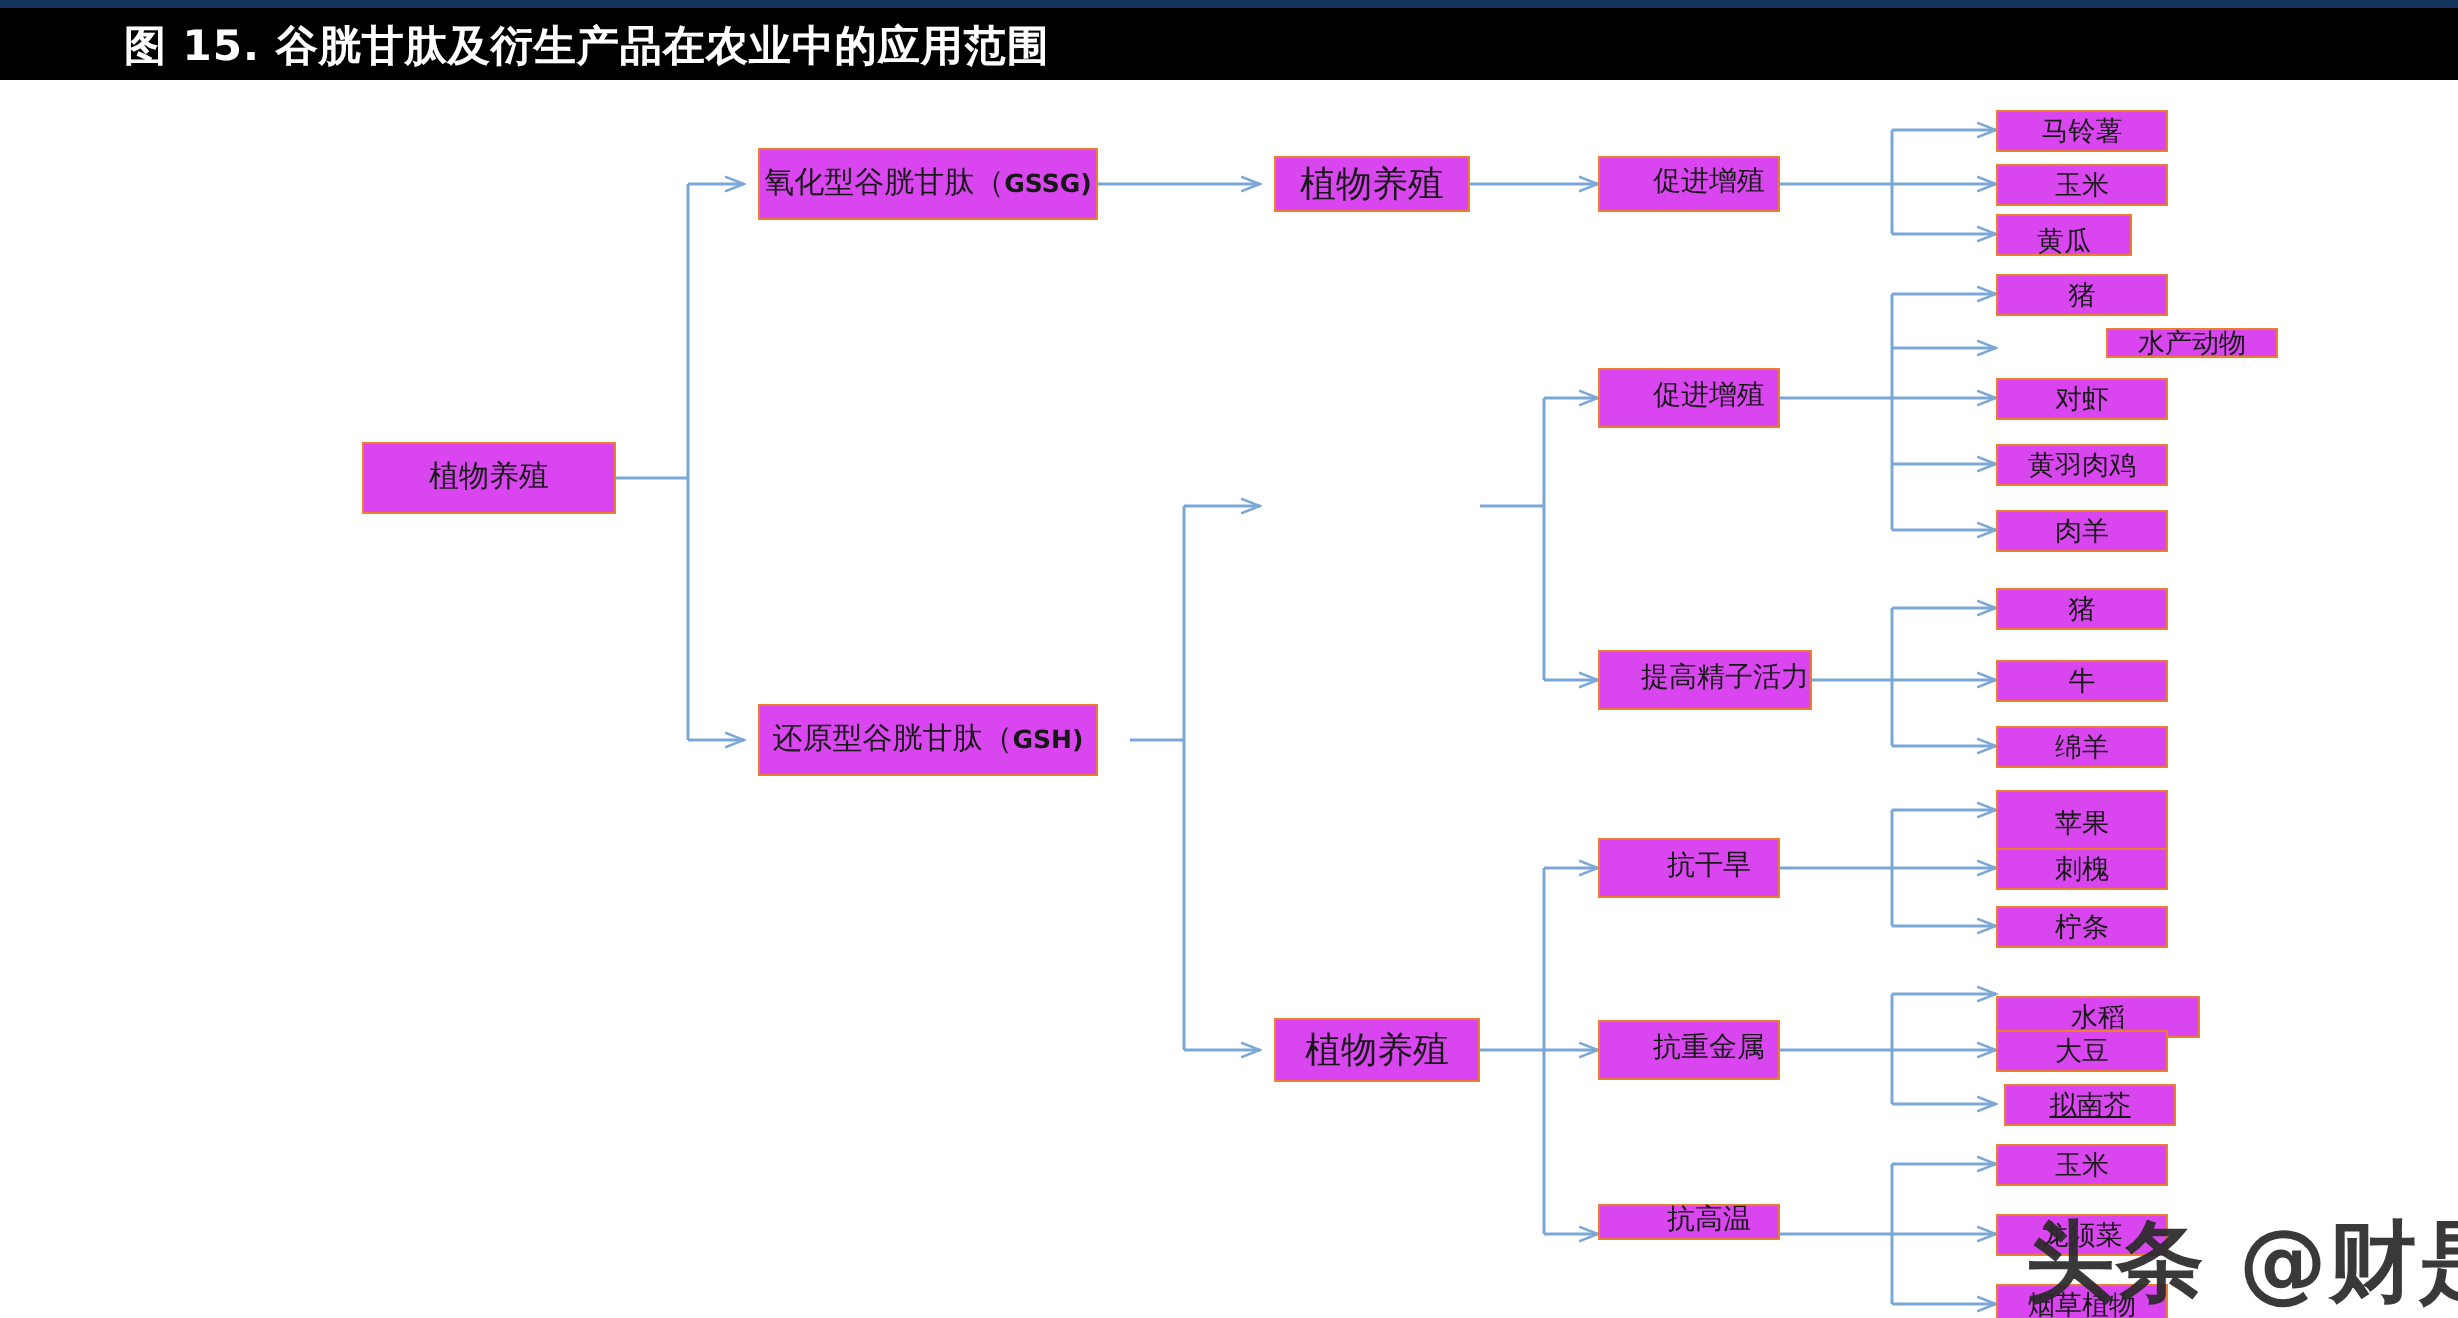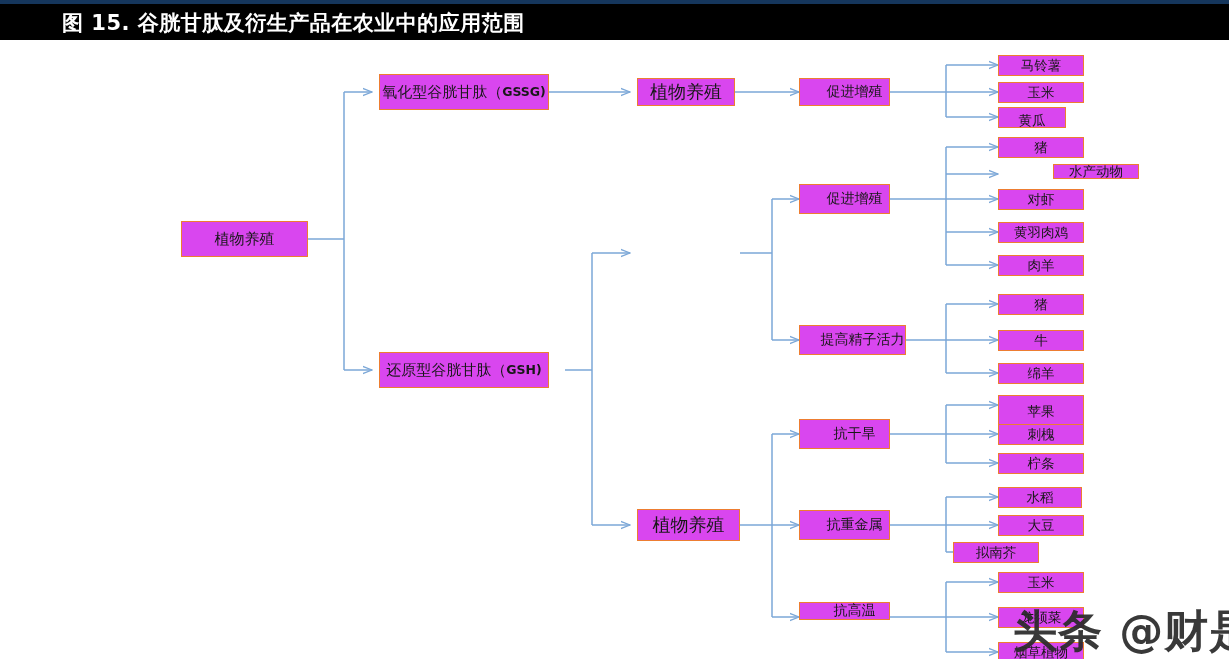--- a/index.html
+++ b/index.html
@@ -255,27 +255,27 @@
   <div class="node leaf" style="left:998px; top:355px; width:86px; height:33px;">
     <span>苹果</span>
   </div>
   <div class="node leaf" style="left:998px; top:384px; width:86px; height:21px;">
     <span>刺槐</span>
   </div>
   <div class="node leaf" style="left:998px; top:413px; width:86px; height:21px;">
     <span>柠条</span>
   </div>
 
-  <div class="node leaf" style="left:998px; top:447px; width:84px; height:21px;">
+  <div class="node leaf" style="left:998px; top:458px; width:102px; height:21px;">
     <span>水稻</span>
   </div>
   <div class="node leaf" style="left:998px; top:475px; width:86px; height:21px;">
     <span>大豆</span>
   </div>
-  <div class="node leaf" style="left:953px; top:502px; width:86px; height:21px;">
+  <div class="node leaf" style="left:1002px; top:502px; width:86px; height:21px;text-decoration:underline;">
     <span>拟南芥</span>
   </div>
 
   <div class="node leaf" style="left:998px; top:532px; width:86px; height:21px;">
     <span>玉米</span>
   </div>
   <div class="node leaf" style="left:998px; top:567px; width:86px; height:21px;">
     <span>龙须菜</span>
   </div>
   <div class="node leaf" style="left:998px; top:602px; width:86px; height:21px;">

